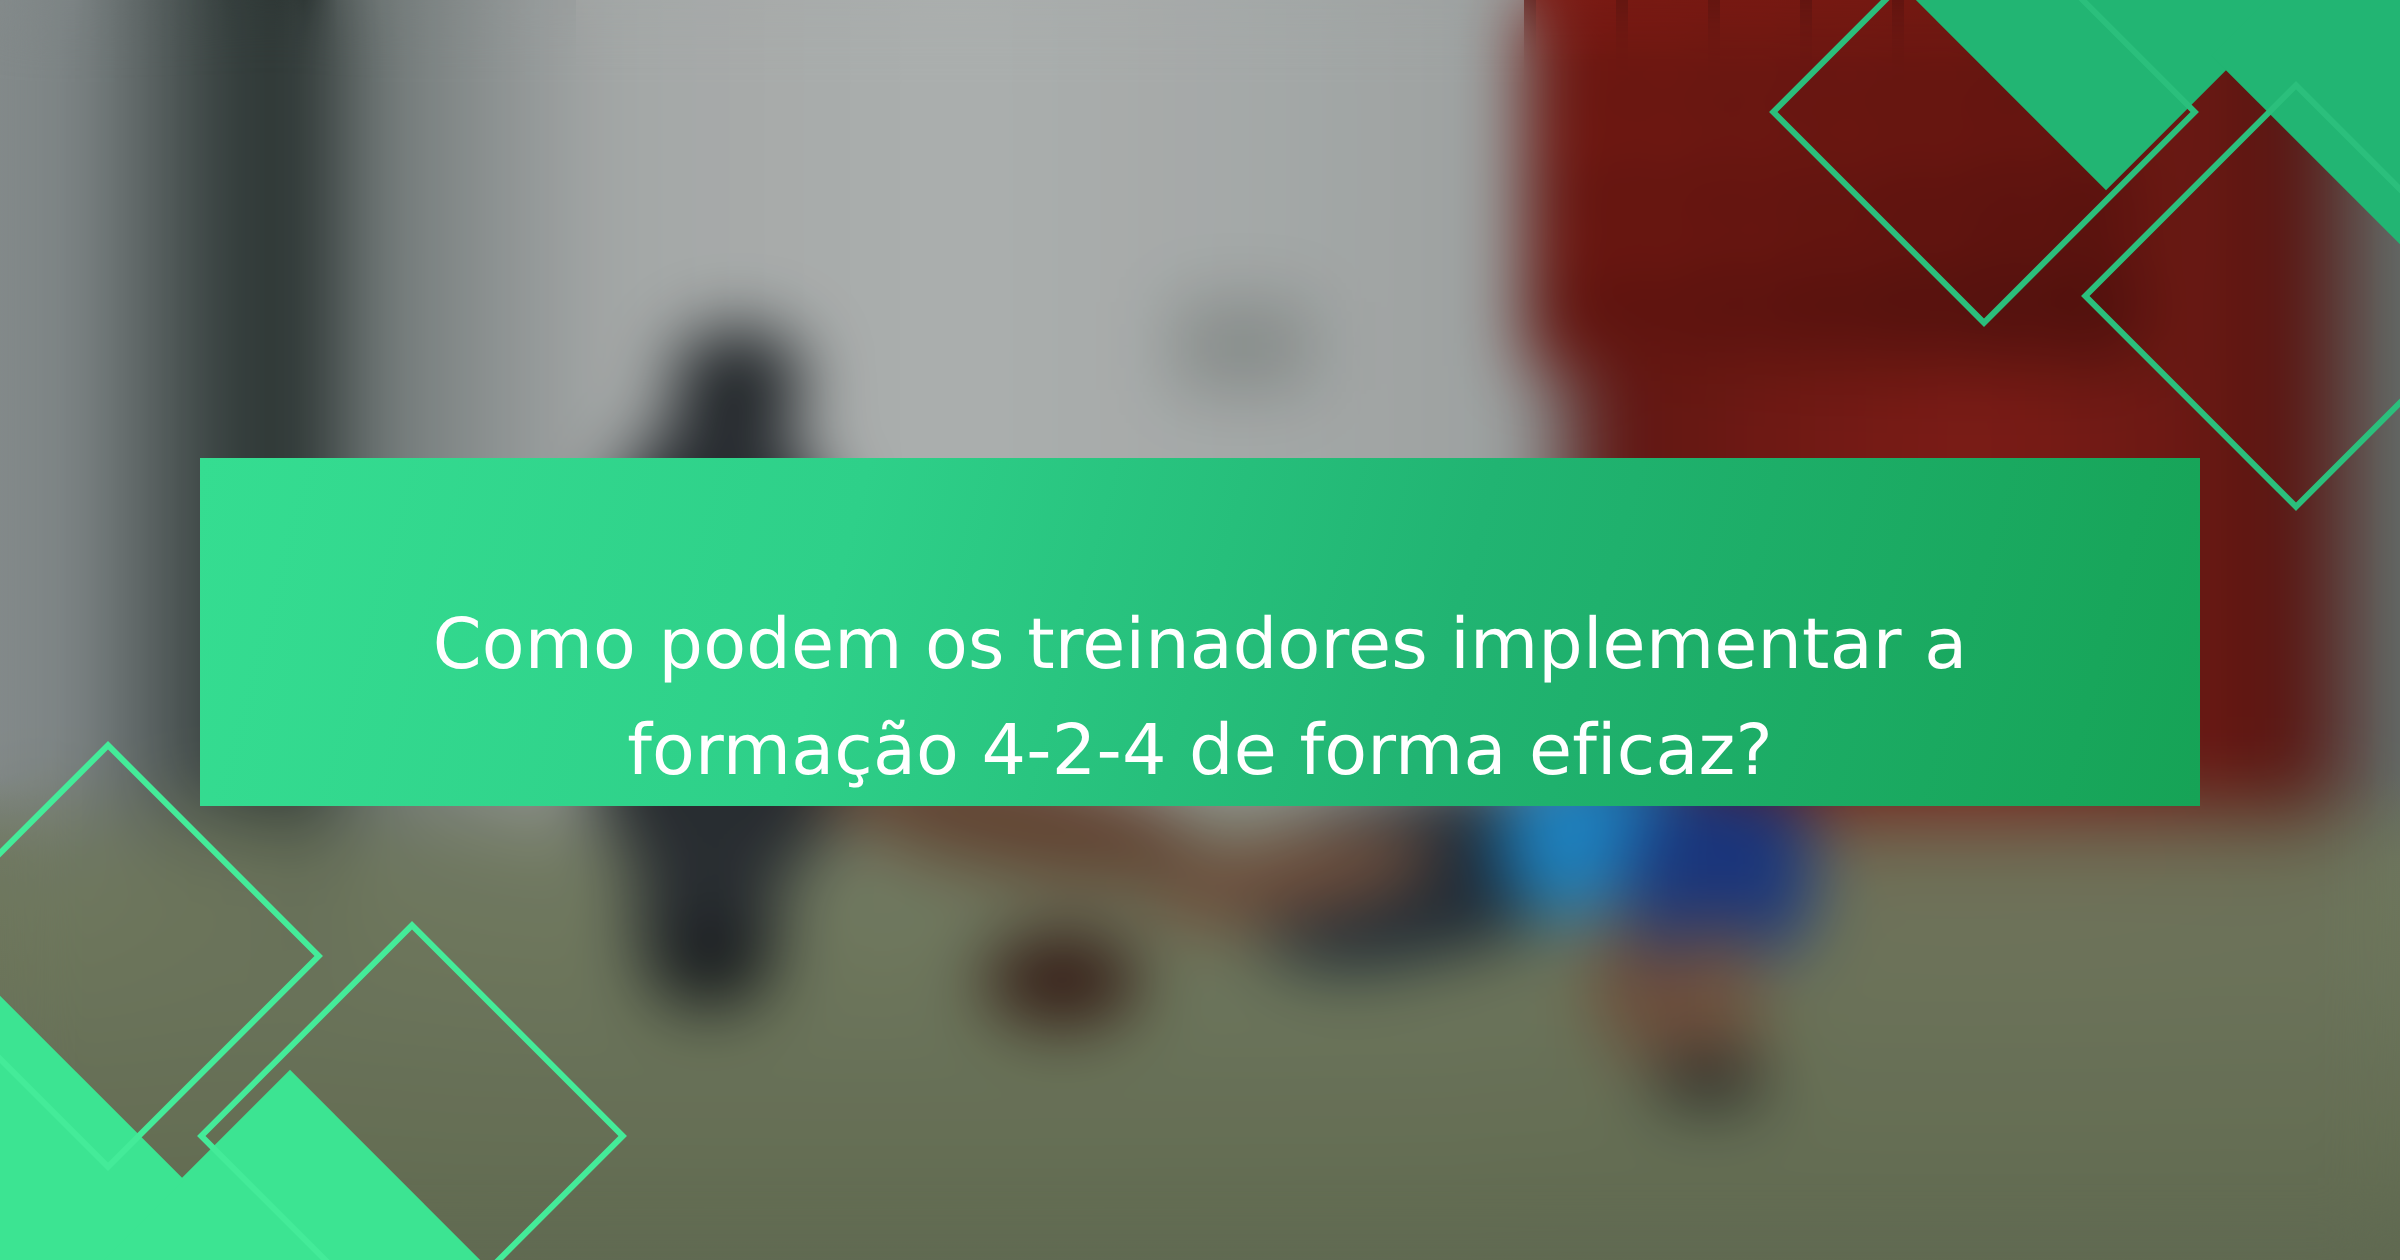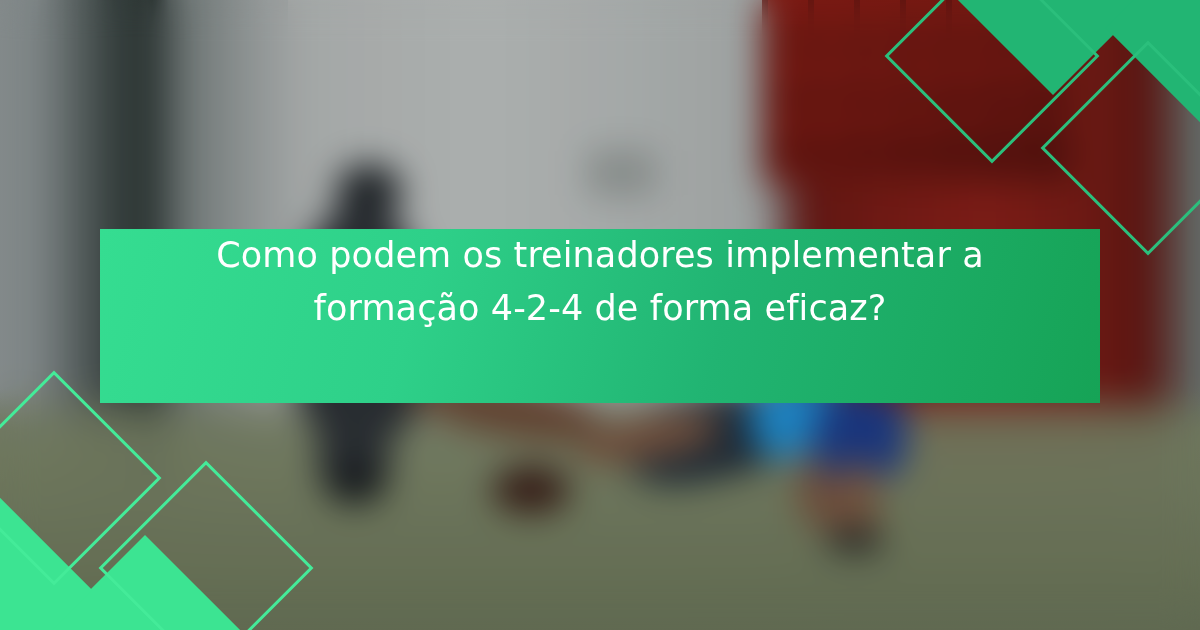--- a/index.html
+++ b/index.html
@@ -113,21 +113,21 @@
 
   #deco-tr { top:-104px; right:-108px; width:340px; height:340px; }
   #deco-bl { bottom:-104px; left:-108px; width:340px; height:340px; }
 
   
   #banner {
     position:absolute;
     left:100px; top:229px;
     width:1000px; height:174px;
     background:linear-gradient(105deg, #35dd91 0%, #2ed089 32%, #21b472 62%, #16a356 100%);
-    display:flex; align-items:flex-start; justify-content:center;
+    display:flex; align-items:flex-end; justify-content:center;
   }
   #banner-title {
     color:#ffffff;
     font-size:35px;
     line-height:1.52;
     font-weight:400;
     text-align:center;
     letter-spacing:.1px;
     padding:0 40px;
     font-family:"DejaVu Sans", sans-serif;

